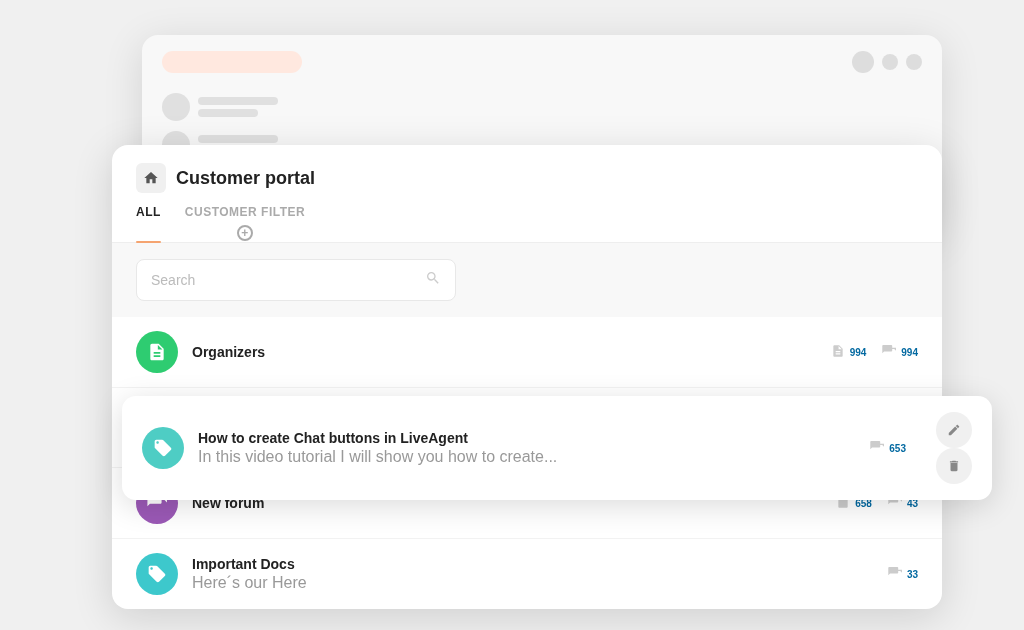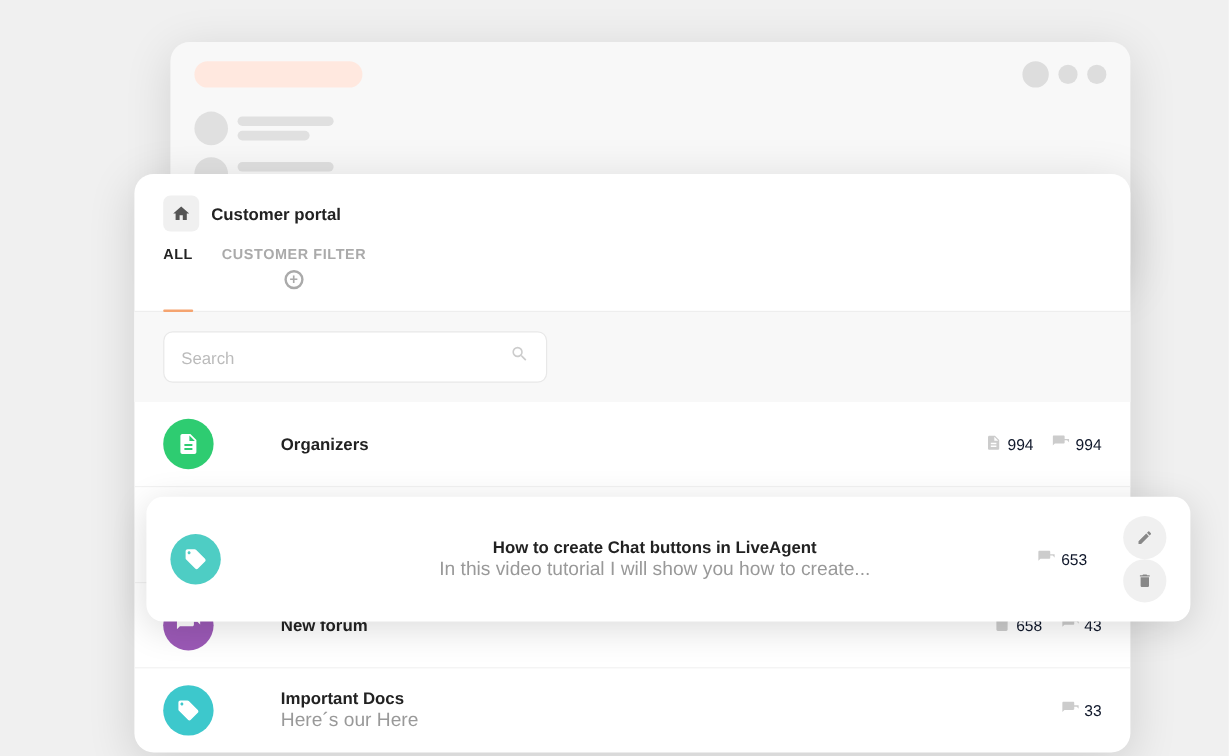--- a/index.html
+++ b/index.html
@@ -137,37 +137,37 @@
       background: #f0f0f0;
       border-radius: 6px;
       display: flex;
       align-items: center;
       justify-content: center;
       font-size: 16px;
       color: #555;
     }
 
     .portal-title {
-      font-size: 14px;
+      font-size: 18px;
       font-weight: 700;
       color: #222;
     }
 
     .portal-tabs {
       display: flex;
       gap: 24px;
       padding: 12px 24px 0;
       border-bottom: 1px solid #eee;
     }
 
     .portal-tab {
       font-size: 12px;
       font-weight: 600;
       color: #aaa;
-      padding-bottom: 18px;
+      padding-bottom: 1px;
       cursor: pointer;
       letter-spacing: 0.5px;
       text-transform: uppercase;
       position: relative;
     }
 
     .portal-tab.active {
       color: #222;
     }
 
@@ -260,21 +260,20 @@
       font-size: 18px;
     }
 
     .icon-green { background: #2ecc71; }
     .icon-teal { background: #4ecdc4; }
     .icon-purple { background: #9b59b6; }
     .icon-cyan { background: #3dc8cc; }
 
     .item-text {
       flex: 1;
-      margin-left: 42px;
     }
 
     .item-title {
       font-size: 14px;
       font-weight: 700;
       color: #222;
     }
 
     .item-subtitle {
       font-size: 16px;
@@ -293,23 +292,23 @@
       align-items: center;
       gap: 5px;
       color: #bbb;
     }
 
     .stat-icon {
       font-size: 14px;
     }
 
     .stat-value {
-      font-size: 13px;
-      font-weight: 400;
-      color: #0f172a;
+      font-size: 10px;
+      font-weight: 700;
+      color: #0369a1;
     }
 
     .action-btn {
       width: 36px;
       height: 36px;
       border-radius: 50%;
       background: #f0f0f0;
       display: flex;
       align-items: center;
       justify-content: center;
@@ -323,21 +322,20 @@
       left: 20px;
       right: -30px;
       background: white;
       border-radius: 14px;
       box-shadow: 0 6px 30px rgba(0,0,0,0.14);
       display: flex;
       align-items: center;
       padding: 16px 20px;
       gap: 14px;
       z-index: 10;
-      text-align: center;
     }
   </style>
 </head>
 <body>
 
 <div class="scene">
 
   <div class="browser-window">
     <div class="browser-toolbar">
       <div class="browser-url-bar"></div>

